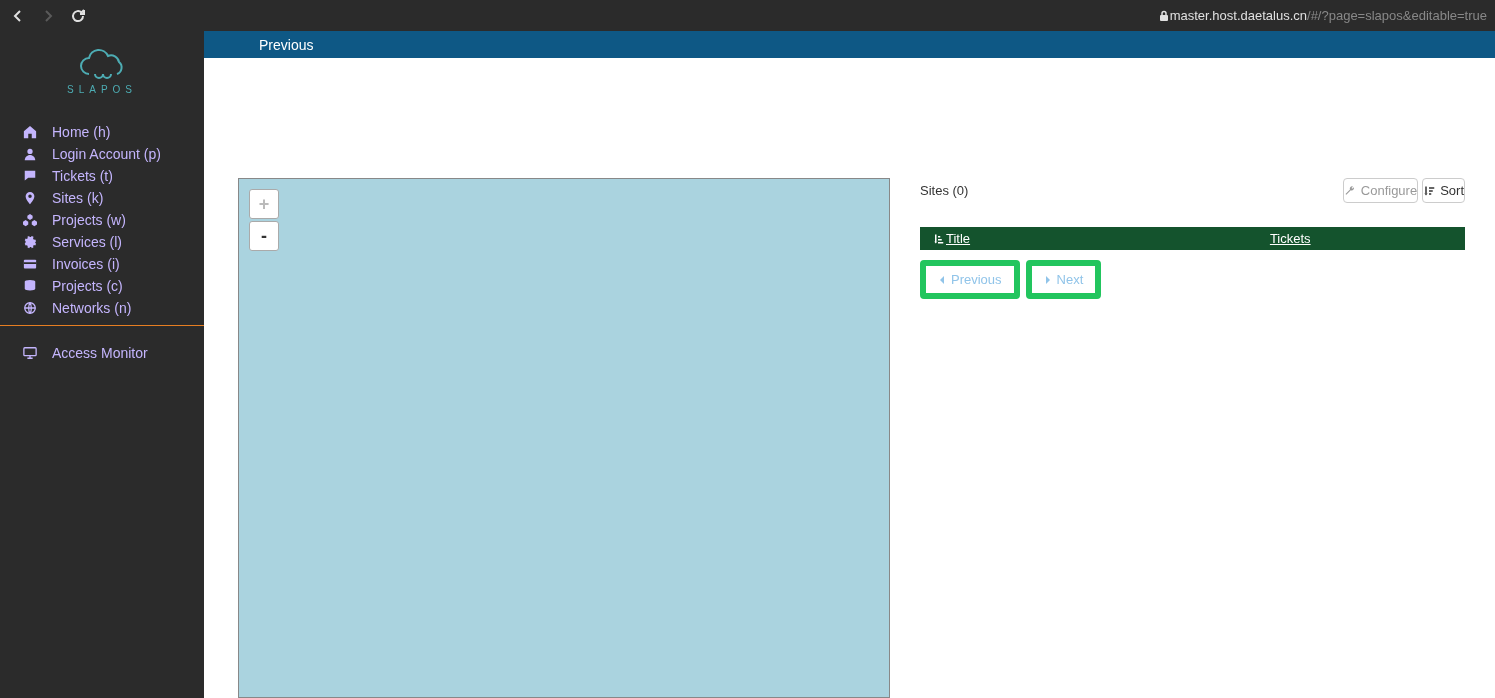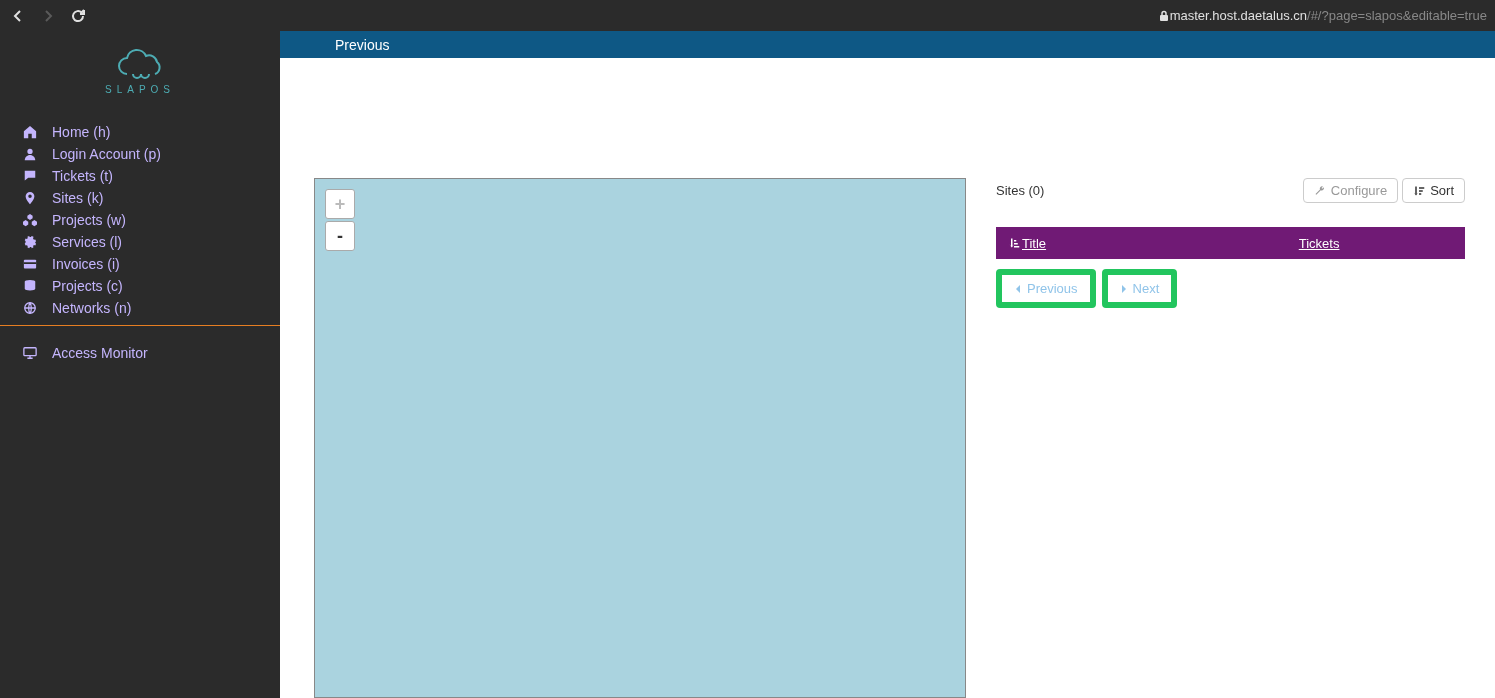--- a/index.html
+++ b/index.html
@@ -46,21 +46,21 @@
     }
     .url-dim {
       color: #888;
     }
     .app-container {
       display: flex;
       height: calc(100vh - 31px);
       width: 100%;
     }
     .sidebar {
-      width: 280px;
+      width: 204px;
       background: #2b2b2b;
       color: #fff;
       flex-shrink: 0;
       display: flex;
       flex-direction: column;
     }
     .logo-area {
       height: 80px;
       display: flex;
       flex-direction: column;
@@ -167,39 +167,39 @@
     }
     .sites-title {
       font-size: 13px;
       color: #333;
     }
     .sites-actions {
       display: flex;
       gap: 4px;
     }
     .action-btn {
-      padding: 4px 10px;
+      padding: 4px 0;
       border: 1px solid #ccc;
       border-radius: 4px;
       background: #fff;
       font-size: 13px;
       color: #333;
       cursor: pointer;
       display: inline-flex;
       align-items: center;
       gap: 5px;
     }
     .action-btn.muted {
       color: #999;
     }
     .table-header {
-      background: #701a75;
+      background: #14532d;
       color: #fff;
       display: flex;
-      height: 32px;
+      height: 23px;
       align-items: center;
     }
     .th {
       padding: 0 12px;
       font-size: 13px;
     }
     .th.title-col {
       width: 62%;
       display: flex;
       align-items: center;

